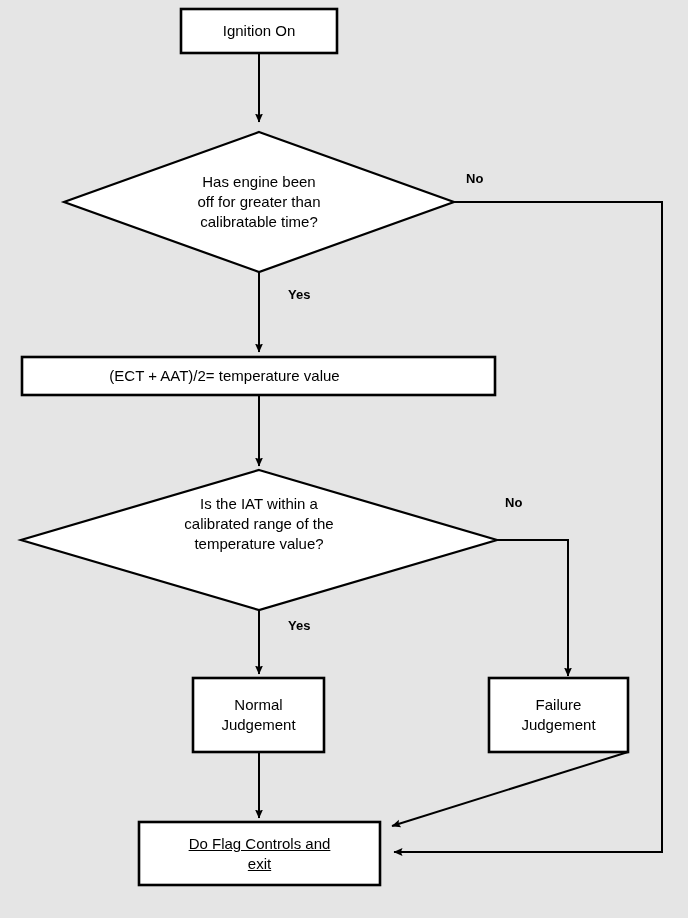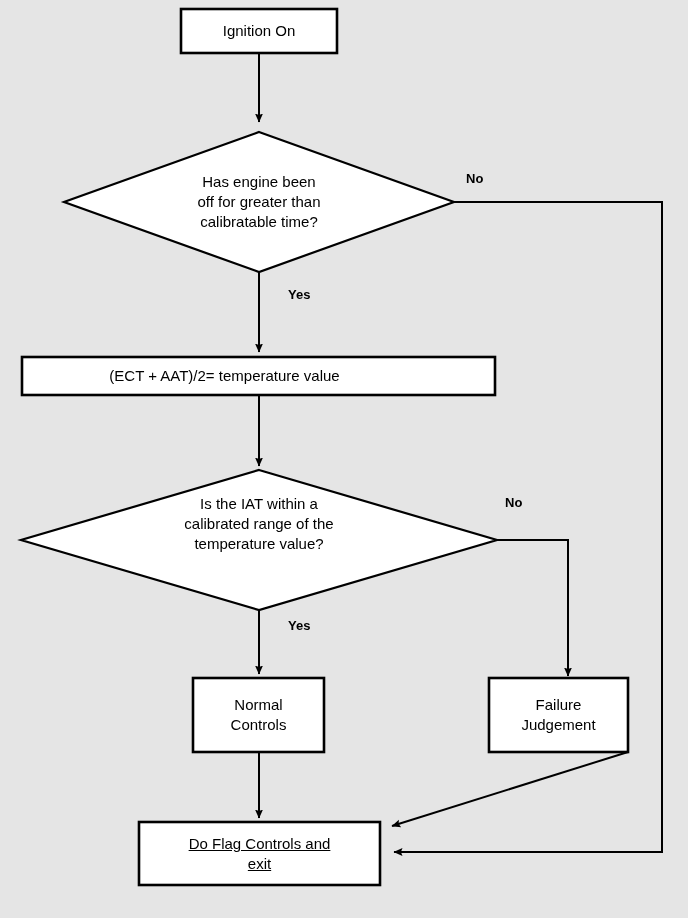--- a/index.html
+++ b/index.html
@@ -94,21 +94,21 @@
 off for greater than
 calibratable time?</div>
 
   <div class="node-text" style="left:20px; top:357px; width:381px; height:38px;margin-left:14px;">(ECT + AAT)/2= temperature value</div>
 
   <div class="node-text" style="left:109px; top:484px; width:300px; height:80px;">Is the IAT within a
 calibrated range of the
 temperature value?</div>
 
   <div class="node-text" style="left:193px; top:678px; width:131px; height:74px;">Normal
-Controls</div>
+Judgement</div>
 
   <div class="node-text" style="left:489px; top:678px; width:139px; height:74px;">Failure
 Judgement</div>
 
   <div class="node-text" style="left:139px; top:822px; width:241px; height:63px;text-decoration:underline;">Do Flag Controls and
 exit</div>
 
   <div class="edge-label" style="left:466px; top:171px;">No</div>
 
   <div class="edge-label" style="left:288px; top:287px;">Yes</div>

